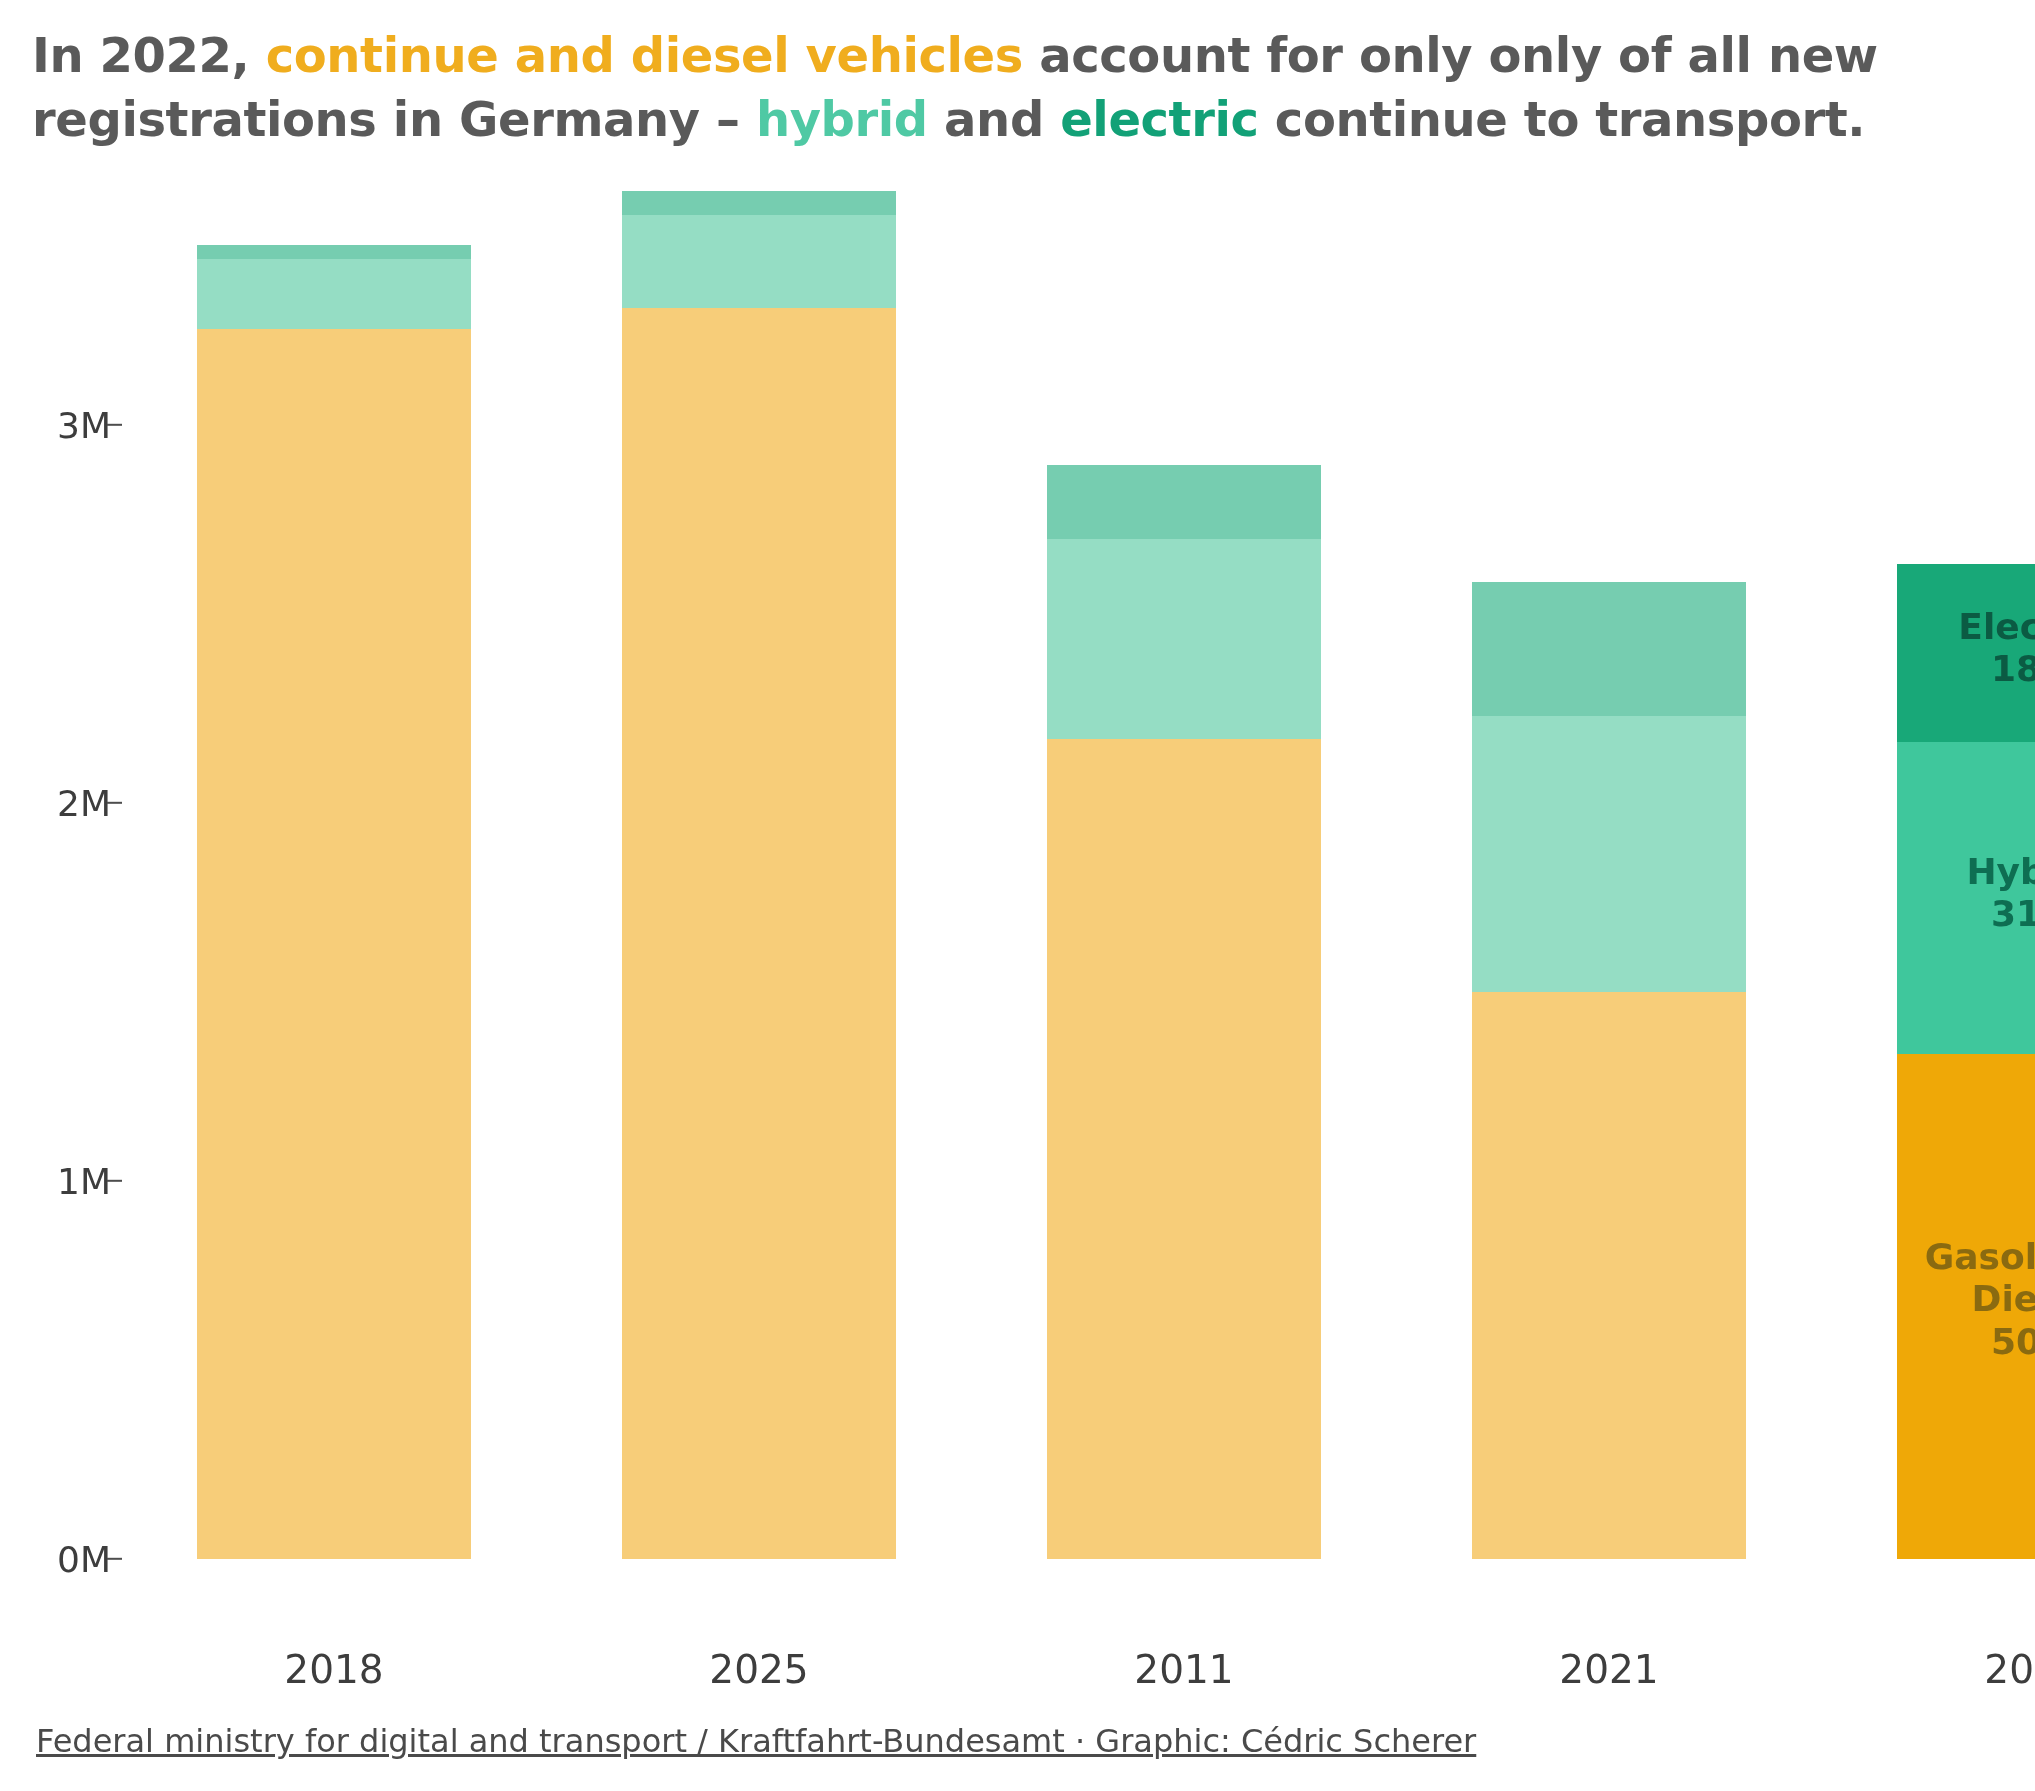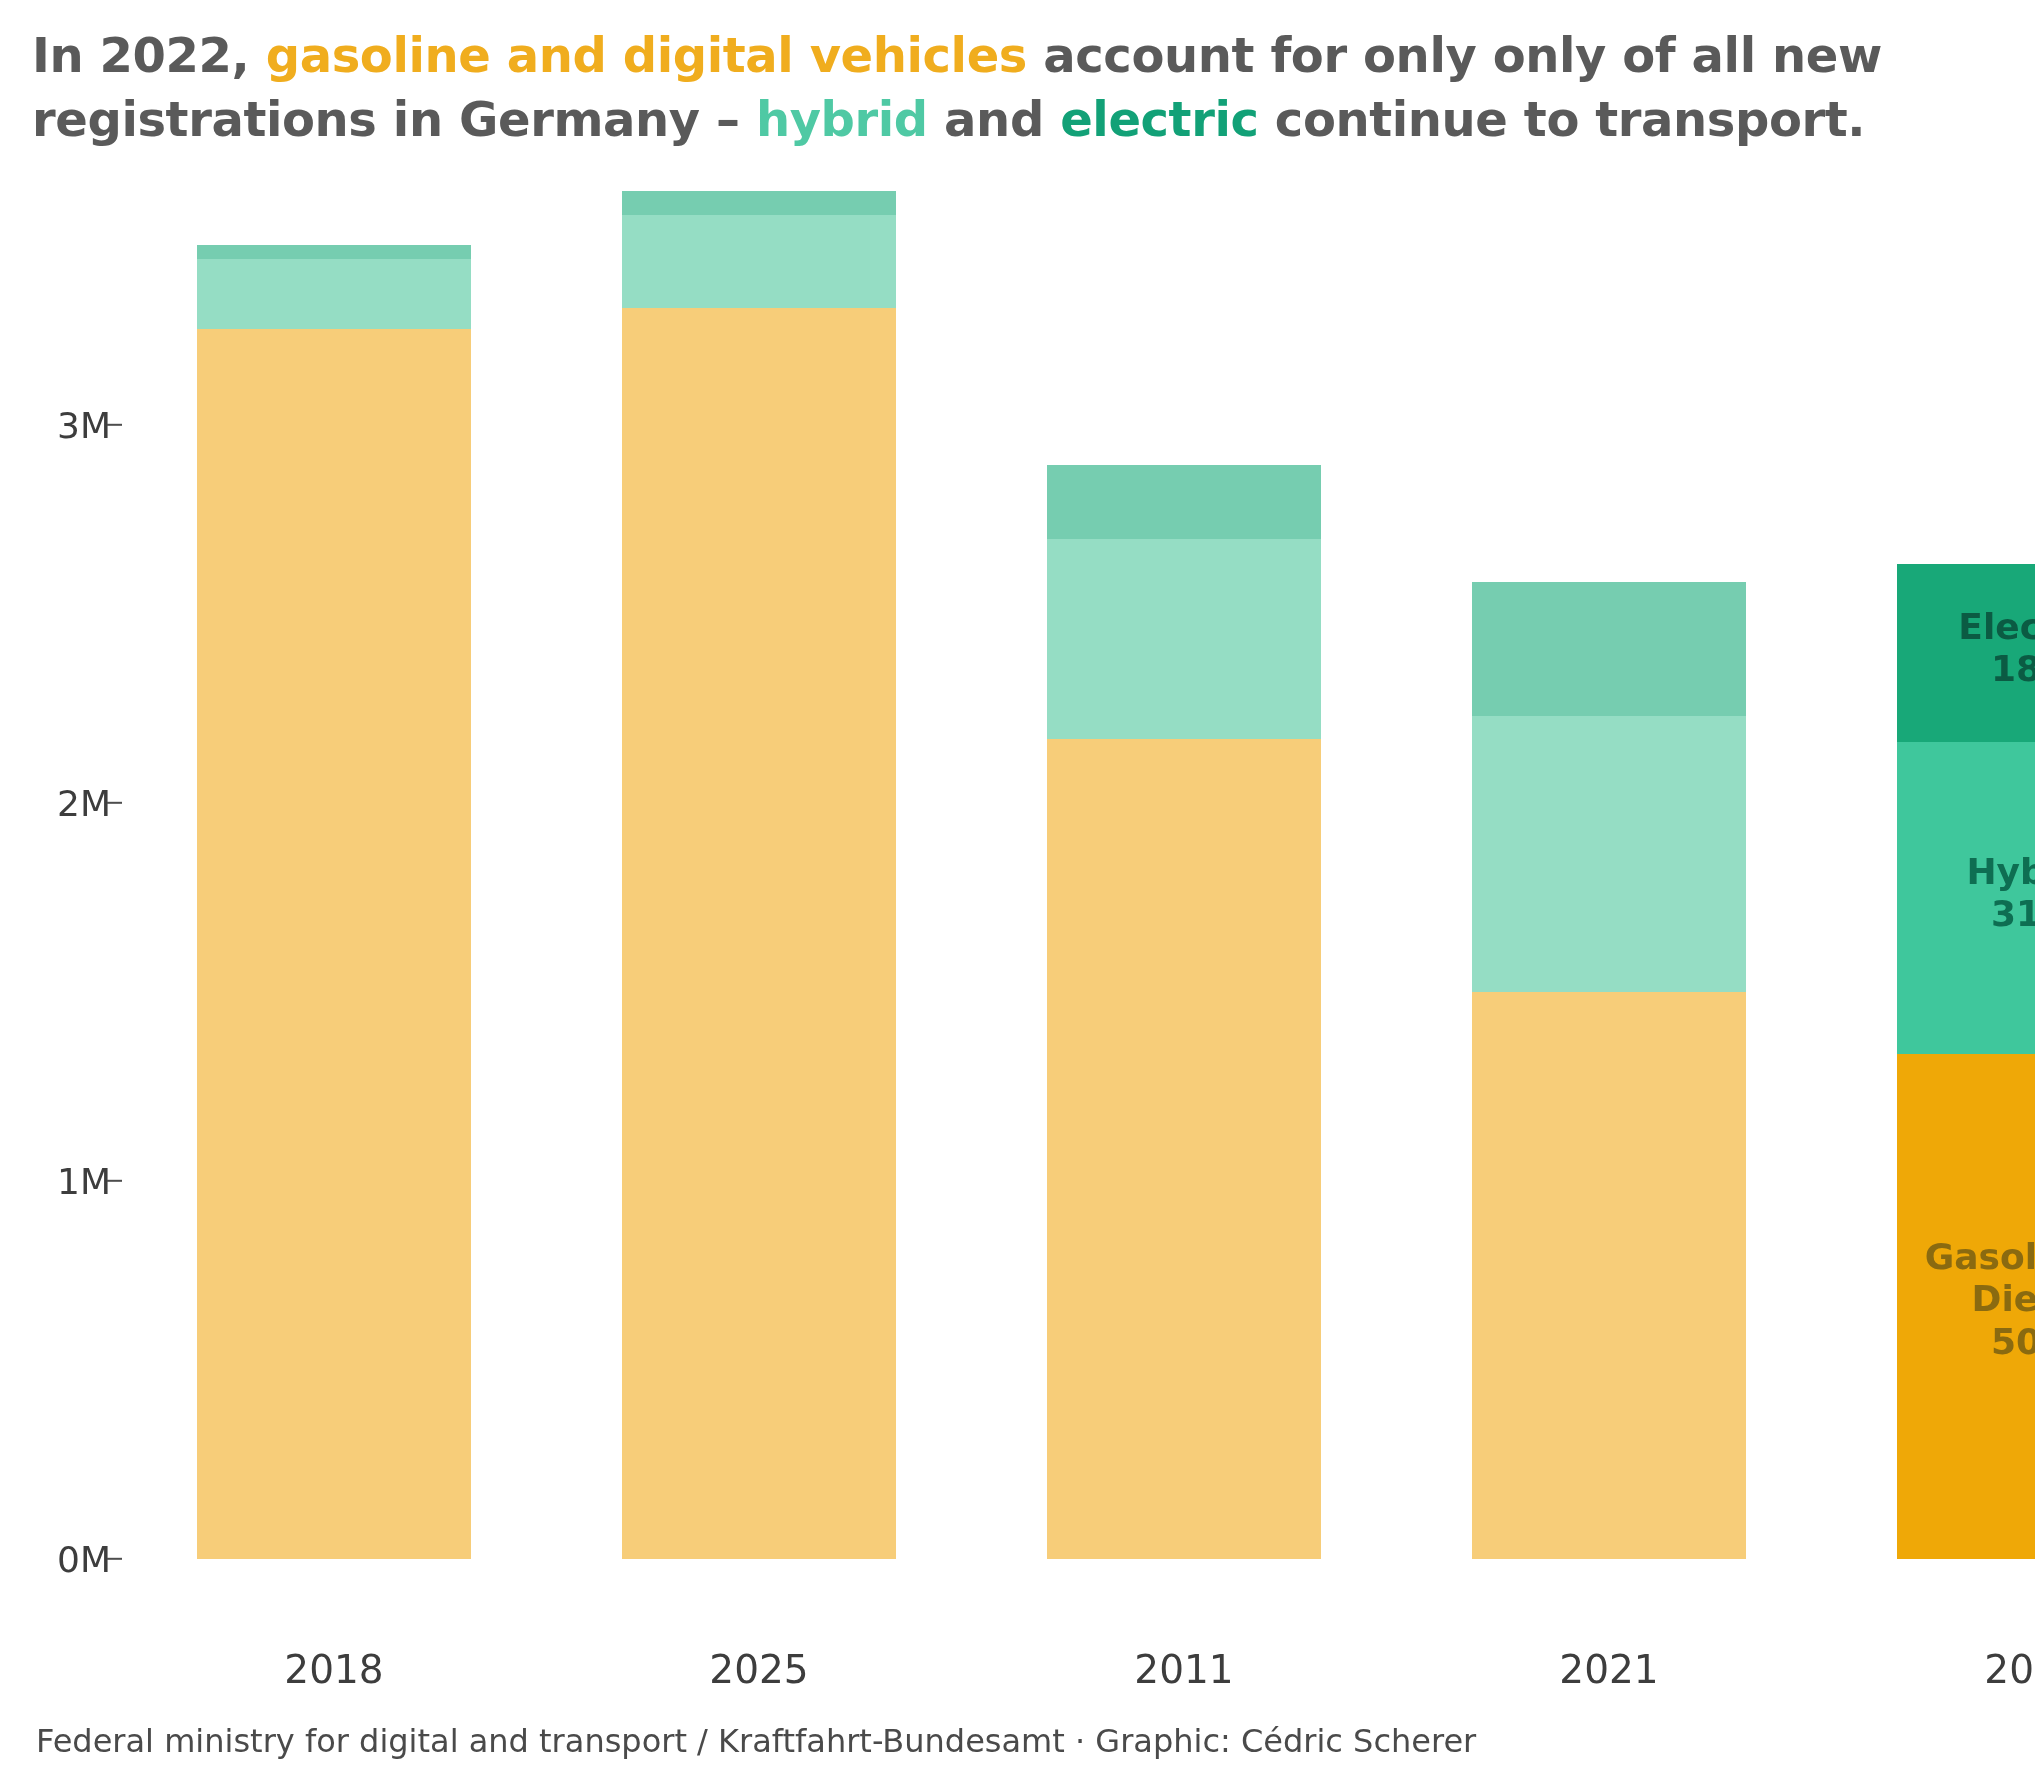--- a/index.html
+++ b/index.html
@@ -104,29 +104,30 @@
     white-space: nowrap;
   }
 
   
   .caption {
     position: absolute;
     left: 36px;
     top: 1722px;
     font-size: 32px;
     color: #4a4a4a;
+    text-decoration: underline;
   }
 </style>
 </head>
 <body>
 
 <div class="page">
 
   <div class="title">
-    <span>In 2022, </span><span class="t-gas">gasoline and digital vehicles</span><span> account for only only of all new</span><br>
+    <span>In 2022, </span><span class="t-gas">continue and diesel vehicles</span><span> account for only only of all new</span><br>
     <span>registrations in Germany – </span><span class="t-hyb">hybrid</span><span> and </span><span class="t-ele">electric</span><span> continue to transport.</span>
   </div>
 
   <div class="plot" id="plot">
     <div class="axis-line"></div>
   <div class="ytick" style="top: 1323px;">0M</div>
       <div class="ytickmark" style="top: 1323px;"></div>
       <div class="ytick" style="top: 945px;">1M</div>
       <div class="ytickmark" style="top: 945px;"></div>
       <div class="ytick" style="top: 567px;">2M</div>

